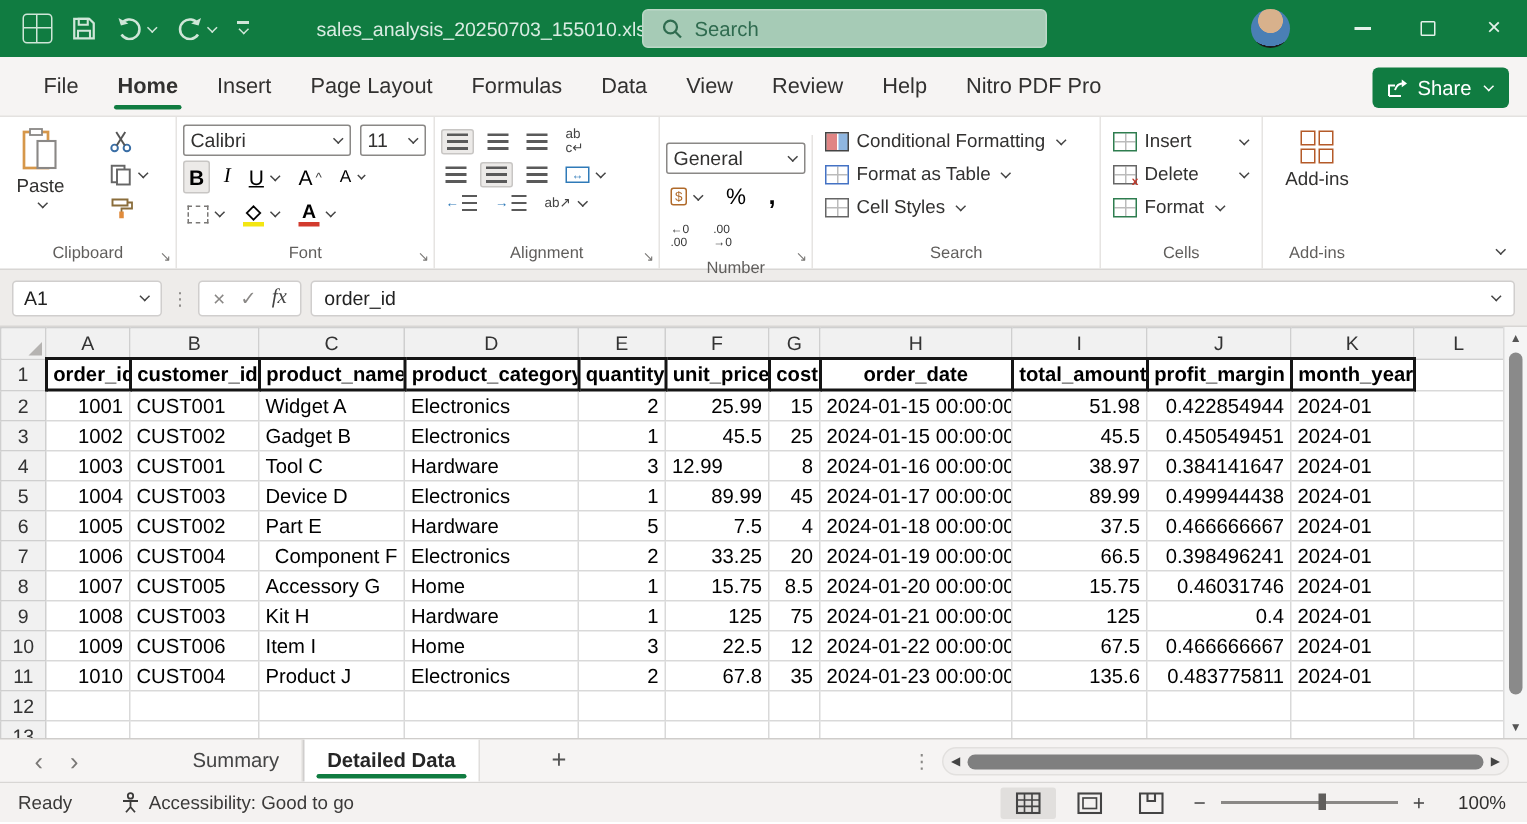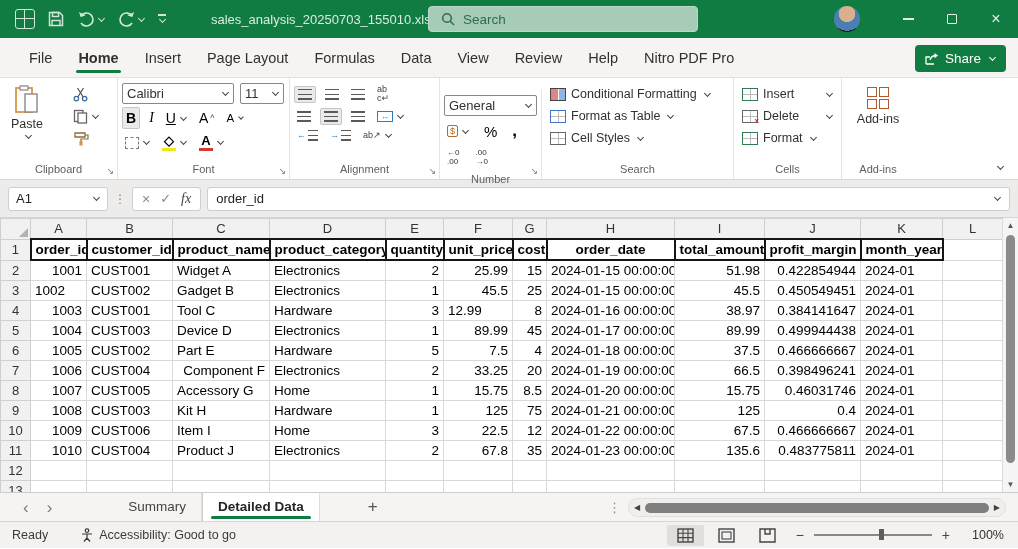--- a/index.html
+++ b/index.html
@@ -521,21 +521,21 @@
           <td class="dcell" style="text-align:right">25.99</td>
           <td class="dcell" style="text-align:right">15</td>
           <td class="dcell" style="text-align:right">2024-01-15 00:00:00</td>
           <td class="dcell" style="text-align:right">51.98</td>
           <td class="dcell" style="text-align:right">0.422854944</td>
           <td class="dcell" style="text-align:left">2024-01</td>
           <td class="dcell"></td>
         </tr>
         <tr>
           <td class="rn">3</td>
-          <td class="dcell" style="">1002</td>
+          <td class="dcell" style="text-align:right">1002</td>
           <td class="dcell" style="text-align:left">CUST002</td>
           <td class="dcell" style="text-align:left">Gadget B</td>
           <td class="dcell" style="text-align:left">Electronics</td>
           <td class="dcell" style="text-align:right">1</td>
           <td class="dcell" style="text-align:right">45.5</td>
           <td class="dcell" style="text-align:right">25</td>
           <td class="dcell" style="text-align:right">2024-01-15 00:00:00</td>
           <td class="dcell" style="text-align:right">45.5</td>
           <td class="dcell" style="text-align:right">0.450549451</td>
           <td class="dcell" style="text-align:left">2024-01</td>

